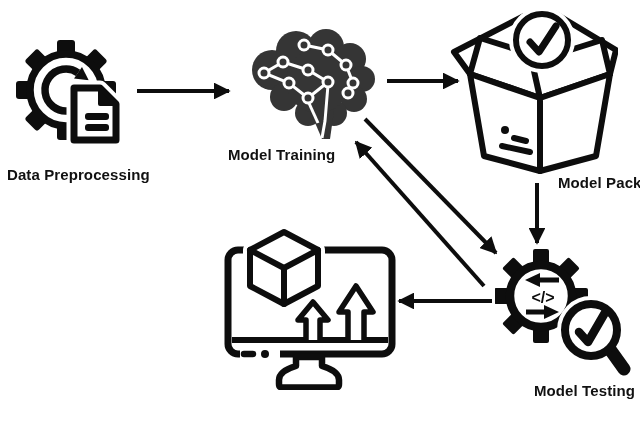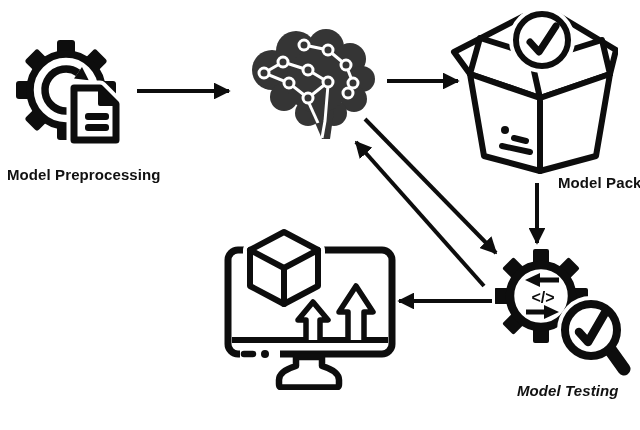--- a/index.html
+++ b/index.html
@@ -10,21 +10,21 @@
   #icon-preprocessing{left:12px;top:33px;}
   #icon-training{left:246px;top:25px;}
   #icon-packaging{left:450px;top:8px;}
   #icon-testing{left:495px;top:248px;}
   #icon-deployment{left:222px;top:228px;}
   .lbl{position:absolute;font-weight:700;font-size:15px;color:#111;white-space:nowrap;
        letter-spacing:.1px;}
   #lbl-preprocessing{left:7px;top:166px;}
   #lbl-training{left:228px;top:146px;}
   #lbl-packaging{left:558px;top:174px;}
-  #lbl-testing{left:517px;top:382px;font-style:italic;}
+  #lbl-testing{left:534px;top:382px;}
   #lbl-deployment{left:233px;top:399px;}
 </style>
 </head>
 <body>
 
 <div class="stage">
 
   <svg class="edges" width="640" height="430" viewBox="0 0 640 430">
     <defs>
       <marker id="ah" viewBox="0 0 10 10" refX="9" refY="5" markerWidth="4.2" markerHeight="4.2" orient="auto">
@@ -170,17 +170,18 @@
       <polygon points="62,4 96,22 96,58 62,76 28,58 28,22" fill="#ffffff" stroke="#ffffff" stroke-width="14" stroke-linejoin="round"></polygon>
       <polygon points="62,4 96,22 96,58 62,76 28,58 28,22" fill="#ffffff" stroke="#0d0d0d" stroke-width="6" stroke-linejoin="round"></polygon>
       <path d="M28 22 L62 40 L96 22 M62 40 L62 76" fill="none" stroke="#0d0d0d" stroke-width="6" stroke-linejoin="round" stroke-linecap="round"></path>
     </g>
     <g fill="#ffffff" stroke="#0d0d0d" stroke-width="5.5" stroke-linejoin="round">
       <path d="M 84 112 L 84 92 L 76 92 L 91 74 L 106 92 L 98 92 L 98 112"></path>
       <path d="M 126 112 L 126 84 L 117 84 L 134 58 L 151 84 L 142 84 L 142 112"></path>
     </g>
   </svg>
 
-  <div id="lbl-preprocessing" class="lbl">Model Preprocessing</div>
+  <div id="lbl-preprocessing" class="lbl">Data Preprocessing</div>
+  <div id="lbl-training" class="lbl">Model Training</div>
   <div id="lbl-packaging" class="lbl">Model Packaging</div>
   <div id="lbl-testing" class="lbl">Model Testing</div>
 
 </div>
 
 </body></html>

